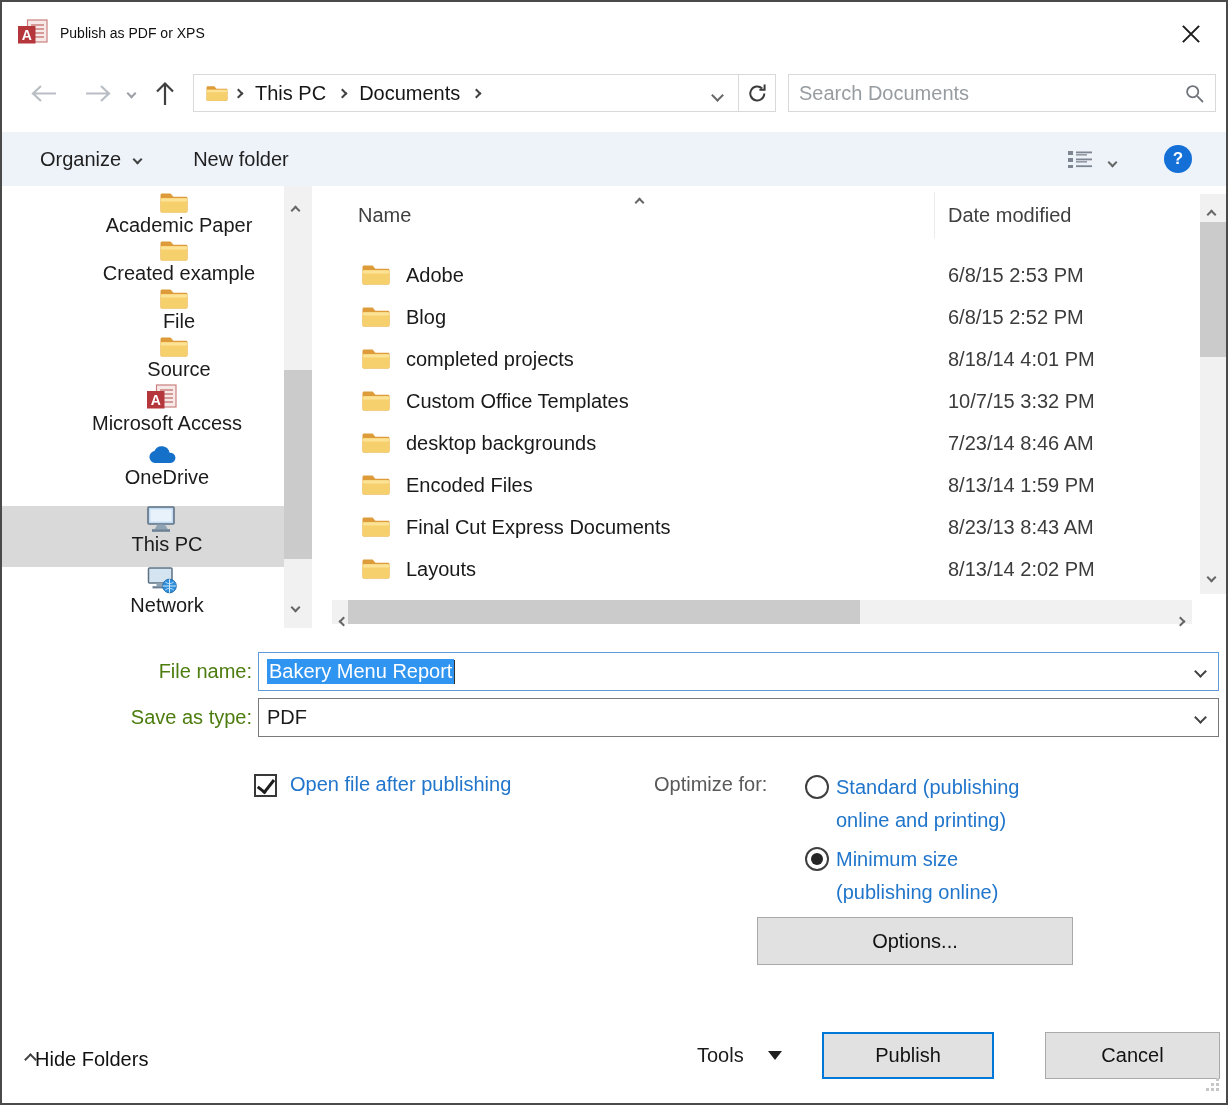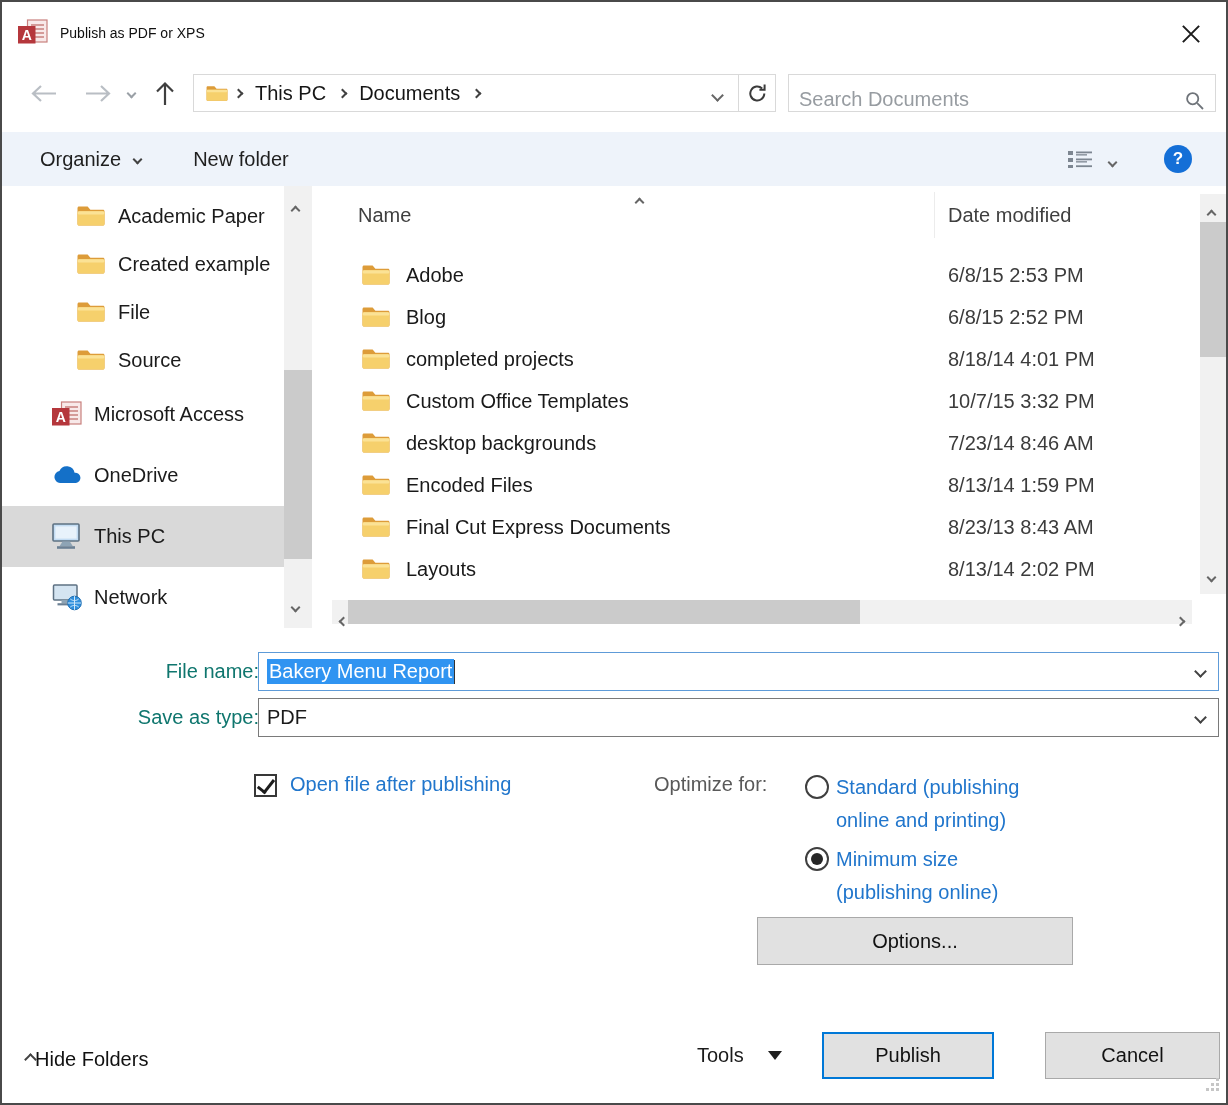--- a/index.html
+++ b/index.html
@@ -28,40 +28,40 @@
   .navbar{position:absolute;top:62px;left:0;right:0;height:58px;display:flex;align-items:center;}
   .nav-btn{display:flex;align-items:center;justify-content:center;cursor:pointer;}
   .nav-back{margin-left:28px;} .nav-fwd{margin-left:28px;} .nav-hist{margin-left:16px;} .nav-up{margin-left:20px;}
   .address{display:flex;align-items:center;height:38px;border:1px solid #d9d9d9;background:#fff;width:546px;margin-left:18px;padding:0 8px;}
   .addr-icon{display:flex;align-items:center;margin:0 4px 0 4px;}
   .crumbs{display:flex;align-items:center;}
   .crumb{padding:0 10px;white-space:nowrap;color:#151515;cursor:pointer;}
   .crumb-sep{display:flex;align-items:center;padding:0 3px;cursor:pointer;}
   .addr-caret{margin-left:auto;padding:0 8px;cursor:pointer;}
   .refresh{width:37px;height:38px;border:1px solid #d9d9d9;border-left:none;display:flex;align-items:center;justify-content:center;cursor:pointer;background:#fff;}
-  .search{flex:1;display:flex;align-items:flex-end;height:38px;border:1px solid #d9d9d9;margin-left:12px;margin-right:10px;padding:0 10px;background:#fff;}
+  .search{flex:1;display:flex;align-items:center;height:38px;border:1px solid #d9d9d9;margin-left:12px;margin-right:10px;padding:0 10px;background:#fff;}
   .search input{flex:1;border:none;outline:none;font:inherit;color:#222;background:transparent;}
   .search input::placeholder{color:#979ca1;opacity:1;}
   .search-icon{display:flex;align-items:center;margin-left:6px;}
 
   
   .toolbar{position:absolute;top:130px;left:0;right:0;height:54px;background:var(--chrome);display:flex;align-items:center;}
   .tb-item{display:flex;align-items:center;cursor:pointer;color:#1f1f1f;}
   .tb-organize{margin-left:38px;gap:13px;}
   .tb-newfolder{margin-left:52px;}
   .tb-right{margin-left:auto;display:flex;align-items:center;}
   .tb-view{cursor:pointer;display:flex;align-items:center;}
   .tb-view-caret{margin-left:16px;cursor:pointer;}
   .tb-help{width:28px;height:28px;border-radius:50%;background:#146fd7;color:#fff;font-weight:bold;font-size:17px;display:flex;align-items:center;justify-content:center;margin-left:48px;margin-right:34px;cursor:pointer;}
 
   
   .content{position:absolute;top:184px;left:0;width:1228px;height:442px;background:#fff;}
 
   .sidebar{position:absolute;left:0;top:0;width:282px;height:442px;padding-top:6px;overflow:hidden;}
-  .side-item{display:flex;align-items:center;cursor:pointer;}
+  .side-item{display:flex;align-items:center;cursor:pointer;flex-direction:column;}
   .side-item.lvl2{height:48px;padding-left:72px;}
   .side-item.lvl1{height:61px;padding-left:48px;}
   .side-item.selected{background:#d9d9d9;}
   .sicon{width:34px;display:flex;align-items:center;justify-content:center;margin-right:10px;flex:none;}
   .slabel{white-space:nowrap;}
 
   .v-scroll-side{position:absolute;left:282px;top:0;width:28px;height:442px;background:var(--track);}
   .v-scroll-side .thumb{position:absolute;left:0;width:28px;top:184px;height:189px;background:var(--thumb);cursor:pointer;}
   .sb-arrow{position:absolute;left:8px;cursor:pointer;}
   .sb-arrow.top{top:10px;} .sb-arrow.bottom{bottom:12px;}
@@ -82,21 +82,21 @@
   .v-scroll-main .thumb{position:absolute;left:0;width:28px;top:28px;height:135px;background:var(--thumb);cursor:pointer;}
   .ms-arrow{position:absolute;left:8px;cursor:pointer;}
   .ms-arrow.top{top:6px;} .ms-arrow.bottom{bottom:8px;}
 
   .h-scroll{position:absolute;left:20px;top:414px;width:860px;height:24px;background:var(--track);}
   .h-scroll .thumb{position:absolute;top:0;height:24px;left:16px;width:512px;background:var(--thumb);cursor:pointer;}
   .hs-arrow{position:absolute;top:7px;cursor:pointer;}
   .hs-arrow.left{left:8px;} .hs-arrow.right{right:8px;}
 
   
-  .flabel{position:absolute;left:8px;width:242px;text-align:right;color:#0f766e;margin-left:7px;}
+  .flabel{position:absolute;left:8px;width:242px;text-align:right;color:#4d7c0f;}
   .lbl-filename{top:658px;} .lbl-savetype{top:704px;}
   .combo{position:absolute;left:256px;width:961px;height:39px;background:#fff;display:flex;align-items:center;padding:0 40px 0 8px;cursor:text;}
   .combo-filename{top:650px;border:1px solid #5e9bd8;}
   .combo-savetype{top:696px;border:1px solid #7a7a7a;cursor:pointer;}
   .combo .caret-zone{position:absolute;right:0;top:0;width:36px;height:100%;display:flex;align-items:center;justify-content:center;cursor:pointer;}
   .sel-text{background:var(--sel);color:#fff;padding:1px 2px;}
   .text-caret{display:inline-block;width:1px;height:24px;background:#333;vertical-align:middle;}
 
   
   .checkbox{position:absolute;left:252px;top:772px;width:23px;height:23px;border:2px solid #383838;background:#fff;cursor:pointer;}

